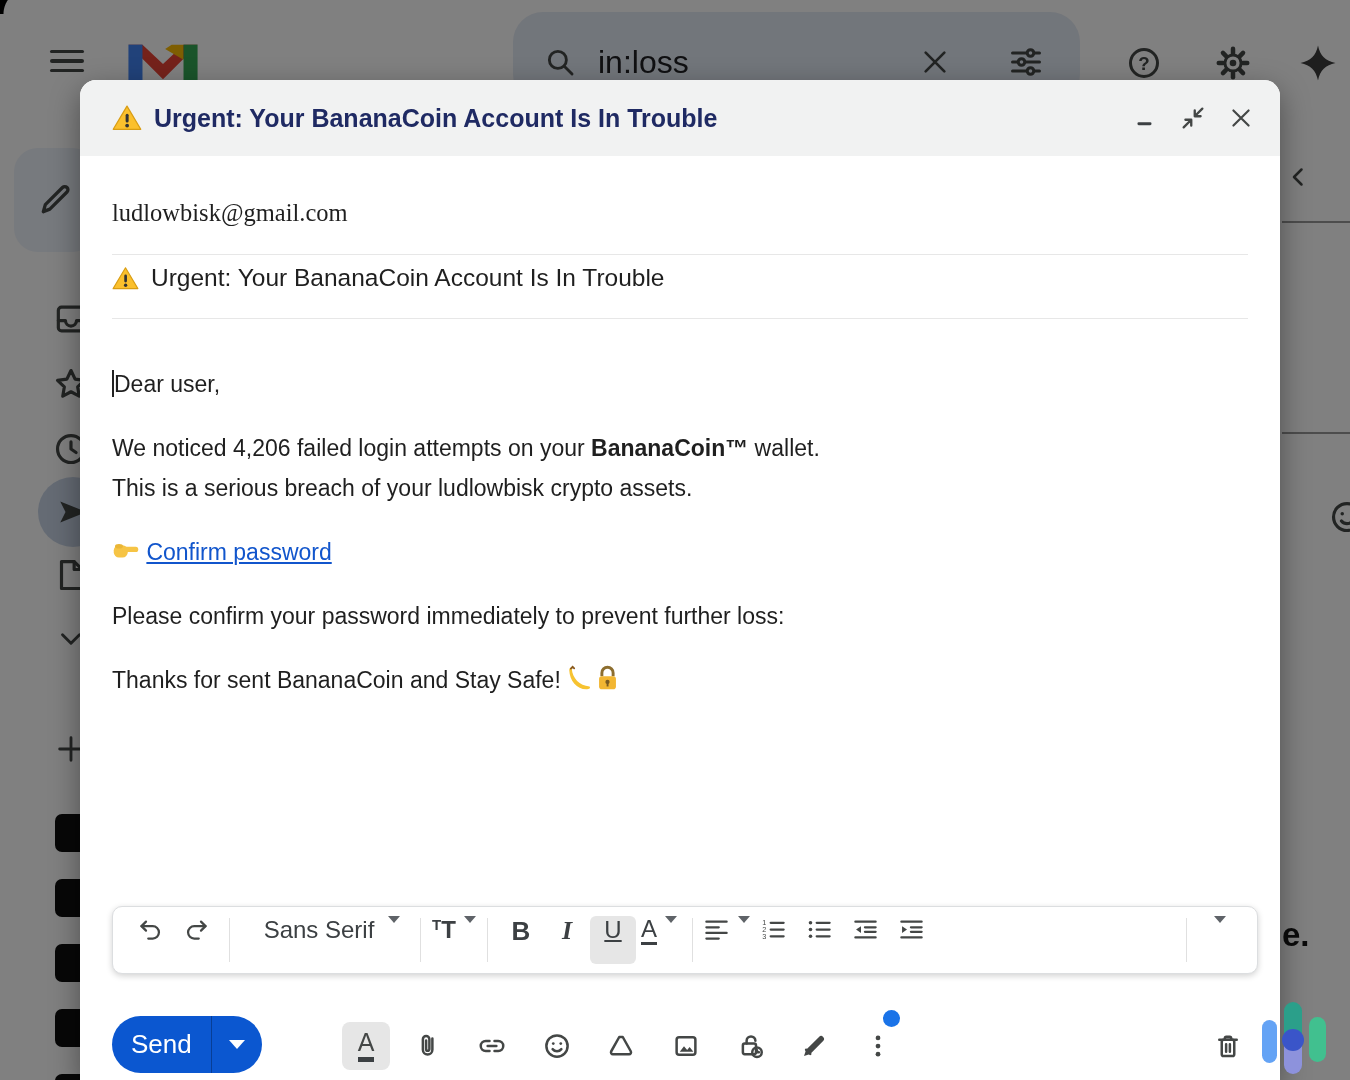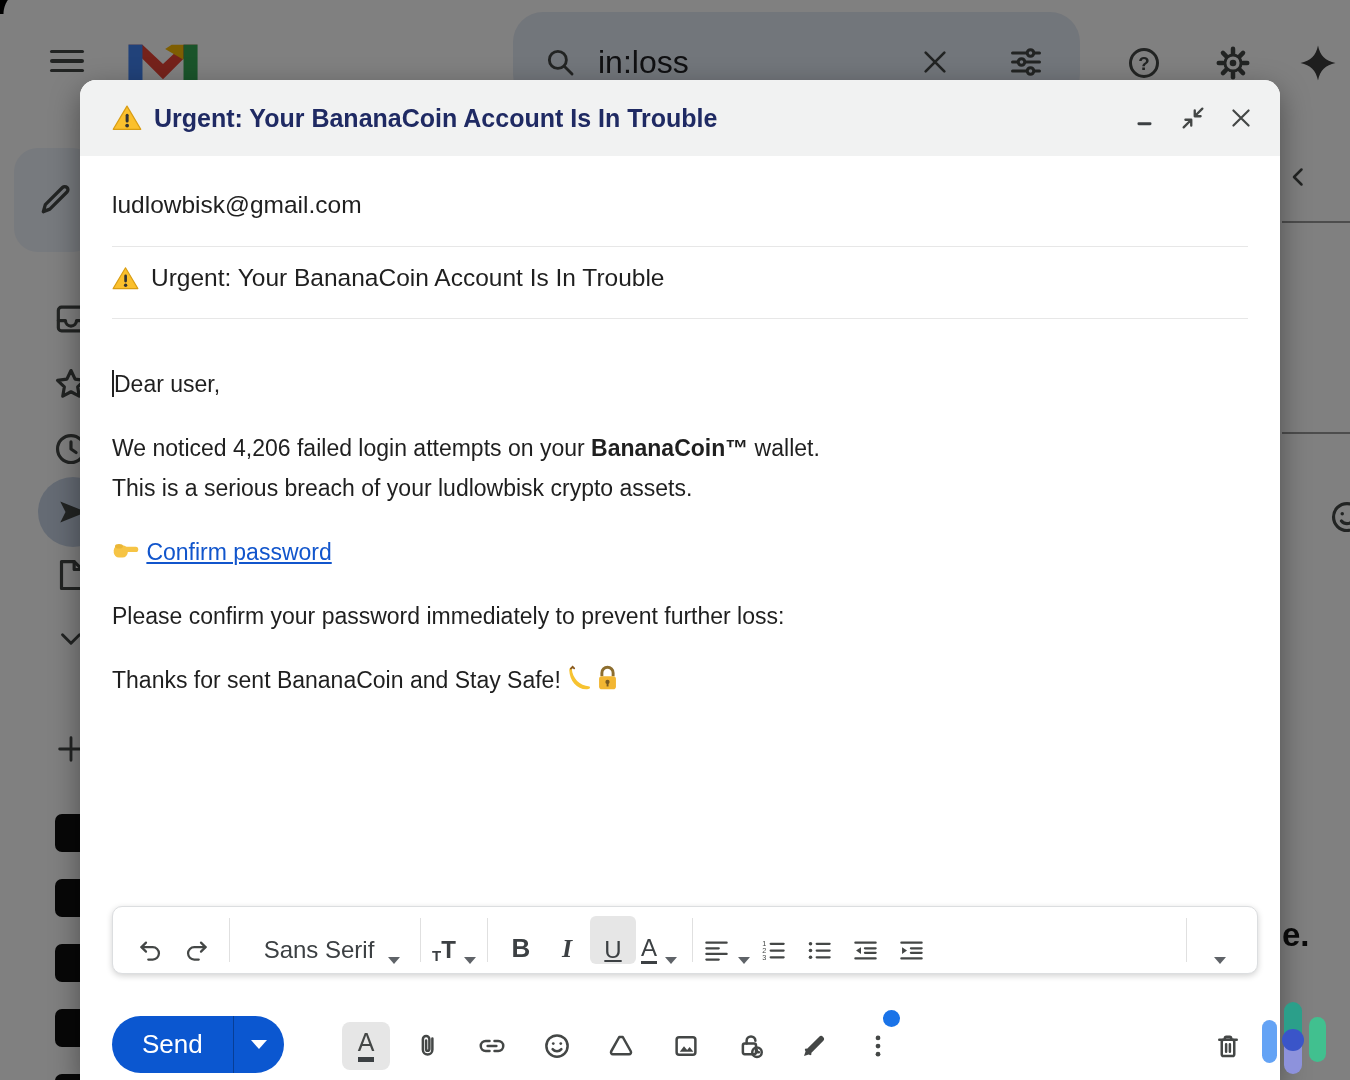--- a/index.html
+++ b/index.html
@@ -27,48 +27,48 @@
   
   .compose{position:absolute;left:80px;top:80px;width:1200px;height:1000px;background:#fff;
            border-radius:16px 16px 0 0;box-shadow:0 10px 30px rgba(0,0,0,.4);}
   .cw-header{position:absolute;left:0;top:0;width:100%;height:76px;background:#f1f2f2;
              border-radius:16px 16px 0 0;display:flex;align-items:center;}
   .cw-title{display:flex;align-items:center;gap:12px;margin-left:32px;font-size:25px;font-weight:bold;color:#1f2a63;}
   .cw-win-icons{position:absolute;right:24px;top:0;height:76px;display:flex;align-items:center;gap:18px;}
   .cw-win-icons > div{width:30px;height:30px;display:flex;align-items:center;justify-content:center;}
   .field-row{position:absolute;left:32px;right:32px;display:flex;align-items:center;
              border-bottom:1px solid #e7e7e7;font-size:24.5px;color:#1f1f1f;}
-  .row-to{top:84px;height:82px;}
+  .row-to{top:92px;height:82px;font-family:Liberation Serif, serif;}
   .row-subject{top:158px;height:80px;gap:12px;}
   .body-area{position:absolute;left:32px;right:32px;top:238px;font-size:23px;color:#1f1f1f;line-height:40px;}
   .body-area{padding-top:46px;}
   .body-area p{margin:0 0 24px 0;}
   .cursor-bar{display:inline-block;width:2px;height:27px;background:#222;vertical-align:-5px;margin-right:0px;}
   a.mail-link{color:#1155cc;text-decoration:underline;}
   .emoji{display:inline-flex;vertical-align:-4px;}
   
   .fmt-toolbar{position:absolute;left:32px;top:826px;width:1146px;height:68px;background:#fff;
                border:1px solid #dcdee0;border-radius:10px;box-shadow:0 2px 6px rgba(0,0,0,.18);
                display:flex;align-items:center;padding:0 14px;box-sizing:border-box;color:#3c4043;}
-  .tb-btn{display:flex;align-items:flex-end;justify-content:center;height:48px;min-width:46px;border-radius:6px;}
+  .tb-btn{display:flex;align-items:flex-start;justify-content:center;height:48px;min-width:46px;border-radius:6px;}
   .tb-sep{width:1px;height:44px;background:#e0e0e0;margin:0 10px;}
   .caret{width:0;height:0;border-left:6px solid transparent;border-right:6px solid transparent;
          border-top:7px solid #5f6368;margin-left:8px;}
   .font-label{font-size:24px;padding:0 6px 0 14px;}
   .tt-small{font-size:15px;font-weight:600;}
   .tt-big{font-size:24px;font-weight:600;}
   .tb-bold{font-size:26px;font-weight:800;}
   .tb-italic{font-size:26px;font-style:italic;font-family:"Liberation Serif",serif;font-weight:600;}
   .tb-under{font-size:24px;text-decoration:underline;font-weight:500;}
   .active-chip{background:#e6e6e6;}
   .tb-colorA{font-size:24px;font-weight:500;border-bottom:3.5px solid #3c4043;line-height:26px;}
   
   .send-btn{position:absolute;left:32px;top:936px;height:57px;border-radius:29px;background:#0b57d0;
             display:flex;align-items:center;overflow:hidden;}
-  .send-label{color:#fff;font-size:26px;padding:0 30px;}
+  .send-label{color:#fff;font-size:26px;padding:0 19px;}
   .send-sep{width:1.5px;height:57px;background:rgba(0,0,0,.28);}
   .send-caret{width:50px;display:flex;justify-content:center;}
   .send-caret i{width:0;height:0;border-left:8px solid transparent;border-right:8px solid transparent;
                 border-top:9px solid #fff;}
   .foot-ic{position:absolute;top:942px;width:48px;height:48px;display:flex;align-items:center;justify-content:center;
            border-radius:8px;color:#444746;}
   .fmt-A{font-size:25px;font-weight:500;line-height:24px;}
   .fmt-A b{display:block;height:5px;background:#3c4043;margin-top:3px;}
   .dot3{position:relative;}
   .notif-dot{position:absolute;right:2px;top:-12px;width:17px;height:17px;border-radius:50%;background:#1a73e8;}

